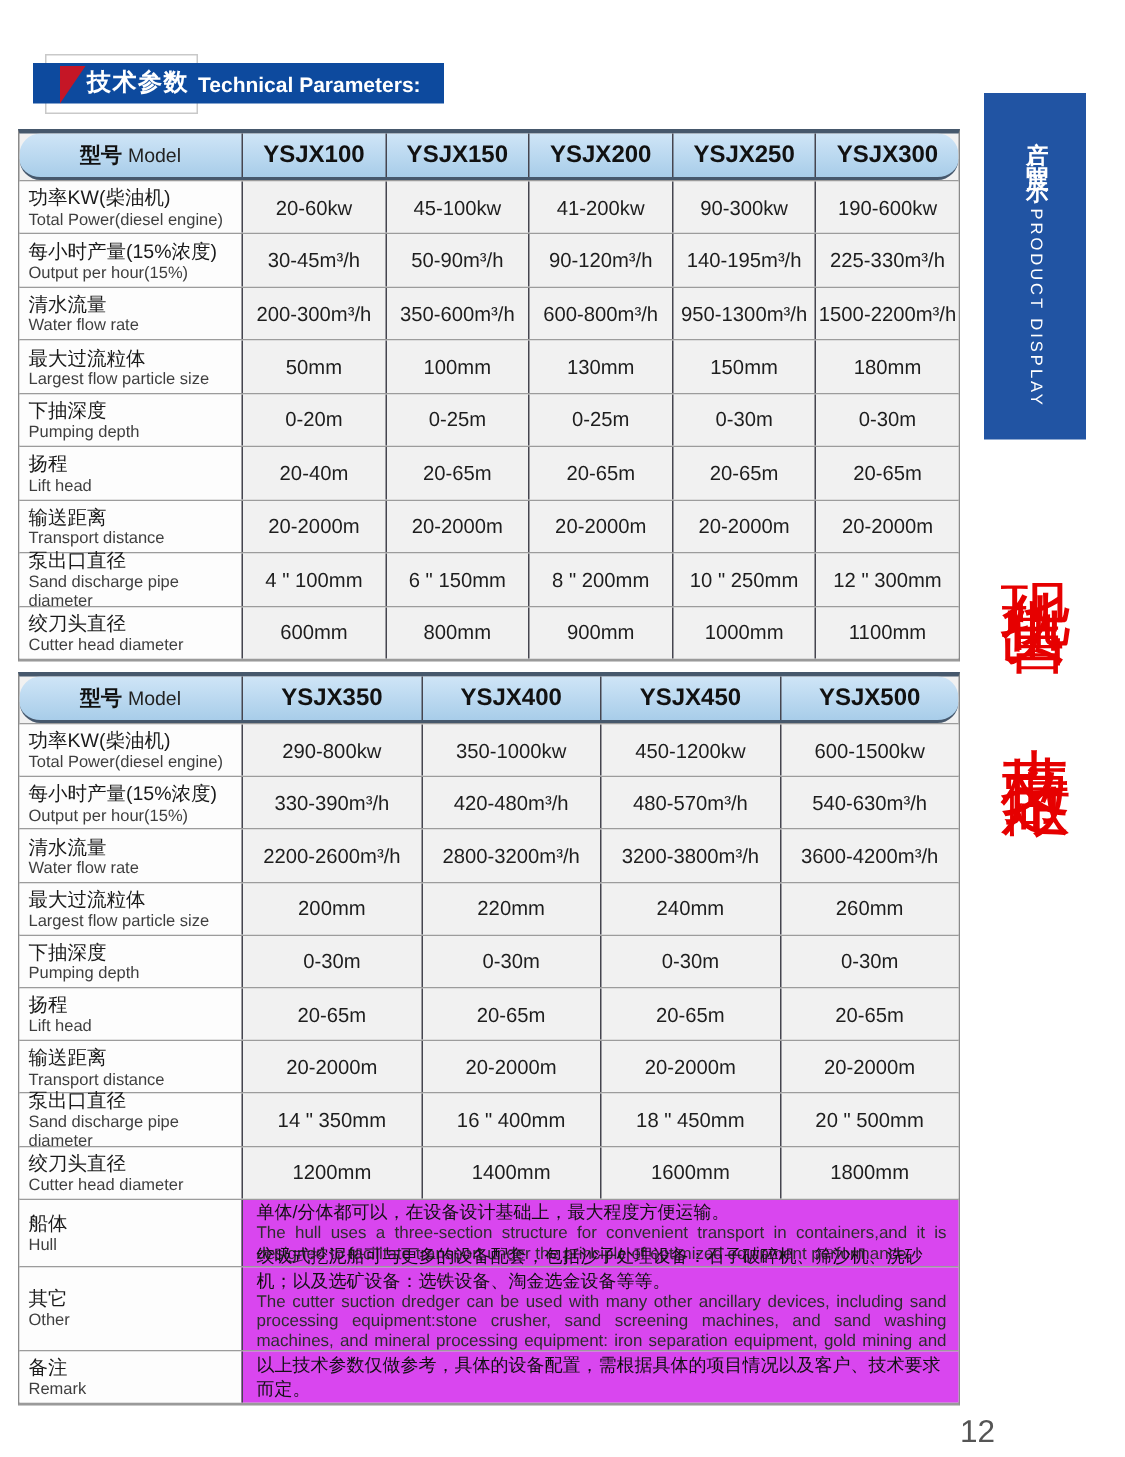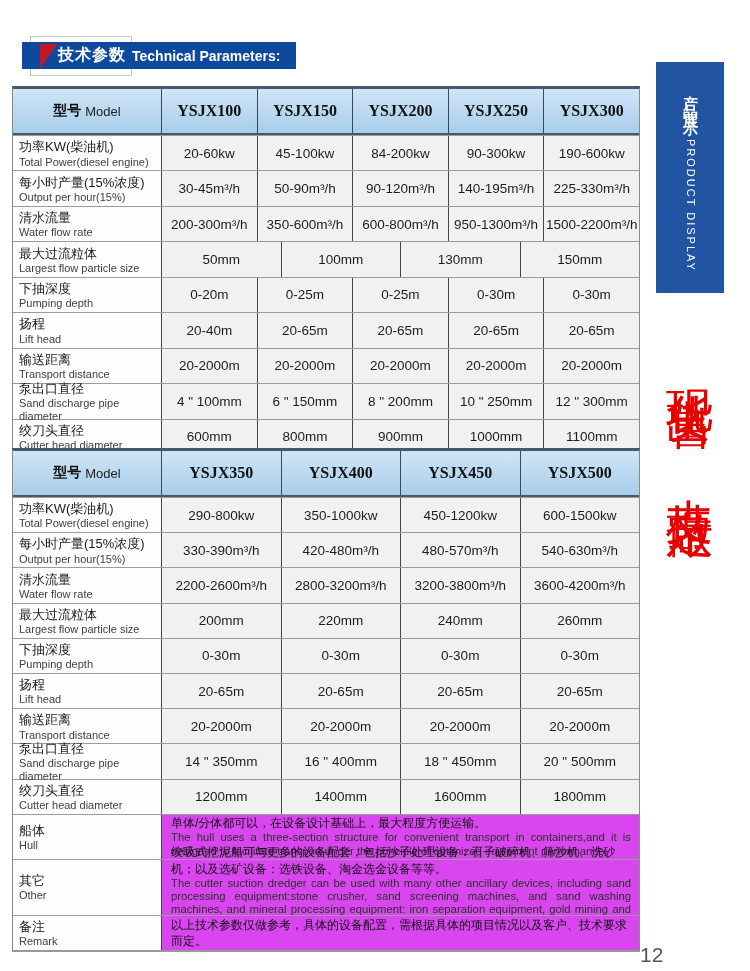--- a/index.html
+++ b/index.html
@@ -18,28 +18,28 @@
   .title-flag { position:absolute; left:40px; top:44px; width:0; height:0;
     border-left:17px solid #c51626; border-bottom:25px solid transparent; }
 
   
   .ptable { position:absolute; left:12px; width:628px;
     border-top:3px solid #46586c; border-left:1px solid #8a8a8a;
     border-right:1px solid #8a8a8a; border-bottom:2px solid #9a9a9a;
     background:#f1f1f1; }
   #table1 { top:86px; }
   #table2 { top:448px; }
-  .t-header { display:flex; height:46px;
+  .t-header { display:flex; height:31px;
     background:linear-gradient(#cfe5f7,#a8cde9);
-    border-bottom:2px solid #46586c; }
+    border-bottom:2px solid #46586c;border-radius:14px; }
   .t-header .h-label { width:148px; display:flex; align-items:center; justify-content:center; }
   .t-header .h-label .zh { font-size:14px; font-weight:bold; color:#111; }
   .t-header .h-label .en { font-size:13px; color:#222; margin-left:4px; }
   .t-header .h-model { flex:1; display:flex; align-items:center; justify-content:center;
-    font-size:16px; font-weight:bold; color:#111; border-left:1px solid #45454f;font-family:Liberation Serif, serif; }
+    font-size:16px; font-weight:bold; color:#111; border-left:1px solid #45454f; }
   .t-row { display:flex; border-top:1px solid #9c9c9c; }
   .t-row:first-child { border-top:none; }
   .t-row .c-label { width:148px; background:#fdfdfd; padding:3px 4px 2px 6px;
     display:flex; flex-direction:column; justify-content:center; }
   .t-row .c-label .zh { font-size:13px; color:#1a1a1a; line-height:1.25; }
   .t-row .c-label .en { font-size:11px; color:#3f3f3f; line-height:1.15; }
   .t-row .c-val { flex:1; display:flex; align-items:center; justify-content:center;
     font-size:13.5px; color:#1d1d1d; border-left:1px solid #45454f; background:#f1f1f1; }
   .t1-row { height:35.45px; }
   .t2-row { height:35.2px; }
@@ -93,21 +93,21 @@
         <div class="h-model">YSJX250</div>
         <div class="h-model">YSJX300</div>
       </div>
       <div class="t-row t1-row">
         <div class="c-label">
           <div class="zh">功率KW(柴油机)</div>
           <div class="en">Total Power(diesel engine)</div>
         </div>
         <div class="c-val">20-60kw</div>
         <div class="c-val">45-100kw</div>
-        <div class="c-val">84-200kw</div>
+        <div class="c-val">41-200kw</div>
         <div class="c-val">90-300kw</div>
         <div class="c-val">190-600kw</div>
       </div>
       <div class="t-row t1-row">
         <div class="c-label">
           <div class="zh">每小时产量(15%浓度)</div>
           <div class="en">Output per hour(15%)</div>
         </div>
         <div class="c-val">30-45m³/h</div>
         <div class="c-val">50-90m³/h</div>
@@ -128,20 +128,21 @@
       </div>
       <div class="t-row t1-row">
         <div class="c-label">
           <div class="zh">最大过流粒体</div>
           <div class="en">Largest flow particle size</div>
         </div>
         <div class="c-val">50mm</div>
         <div class="c-val">100mm</div>
         <div class="c-val">130mm</div>
         <div class="c-val">150mm</div>
+        <div class="c-val">180mm</div>
       </div>
       <div class="t-row t1-row">
         <div class="c-label">
           <div class="zh">下抽深度</div>
           <div class="en">Pumping depth</div>
         </div>
         <div class="c-val">0-20m</div>
         <div class="c-val">0-25m</div>
         <div class="c-val">0-25m</div>
         <div class="c-val">0-30m</div>

